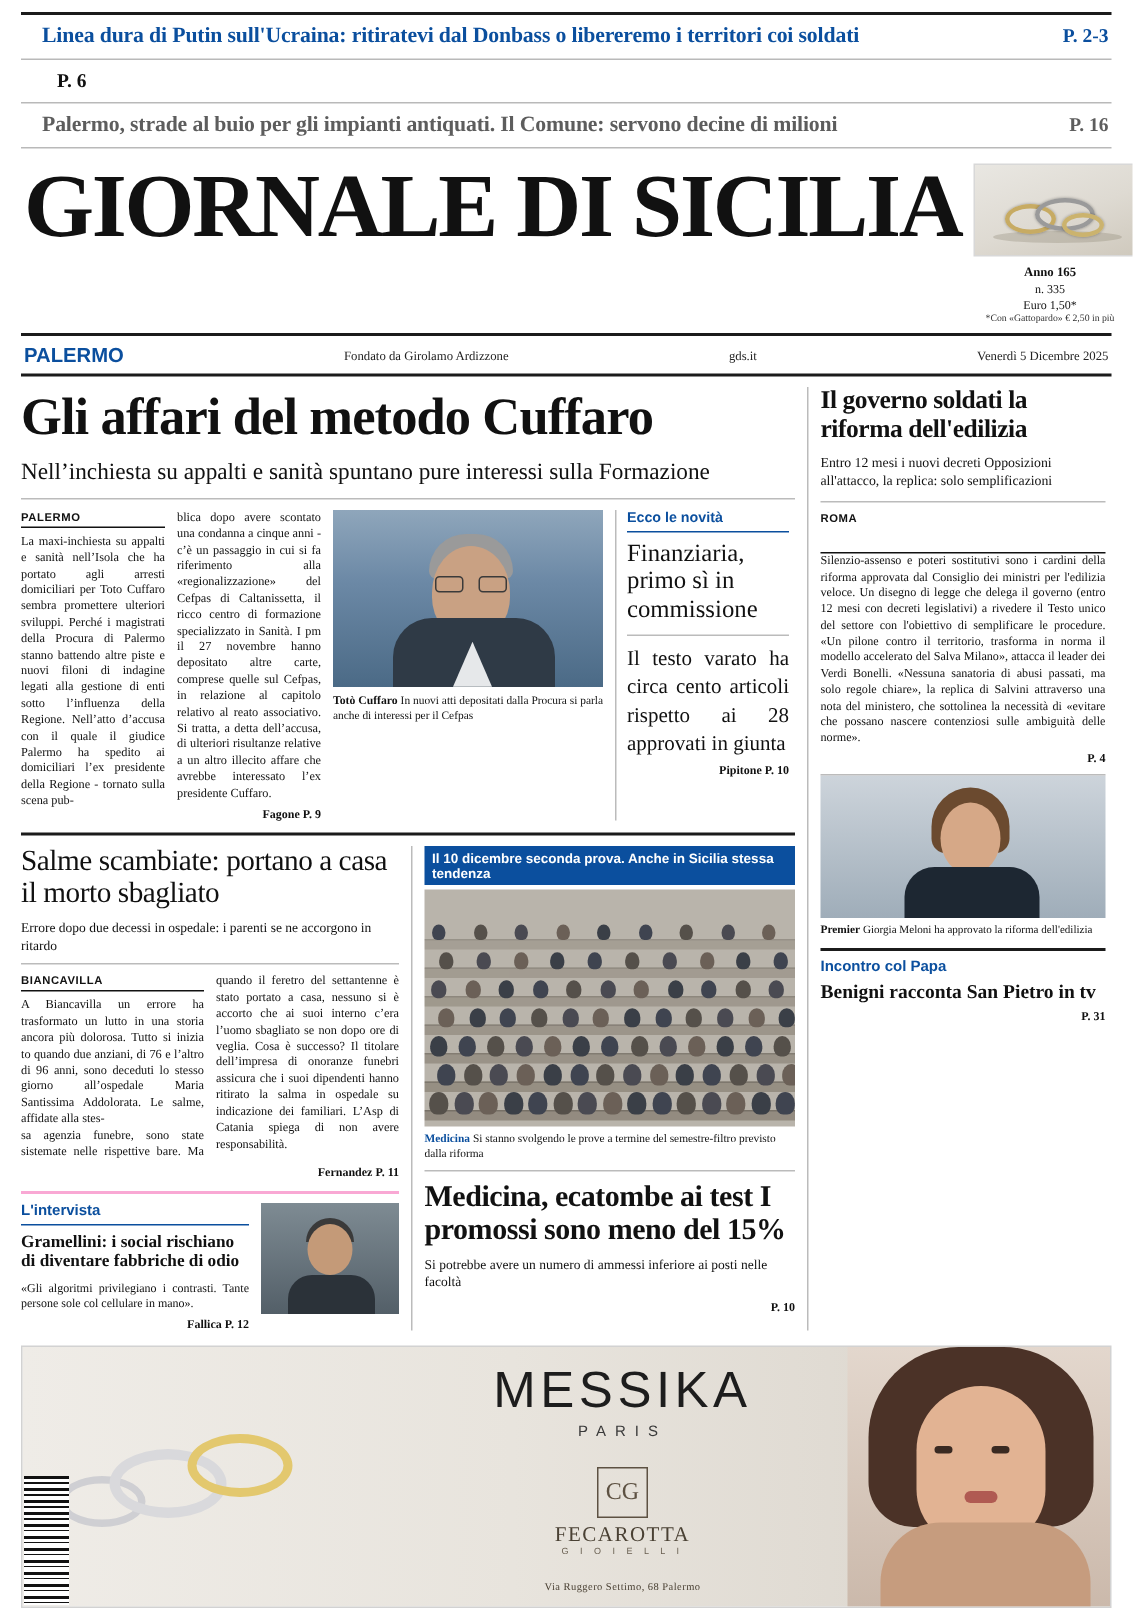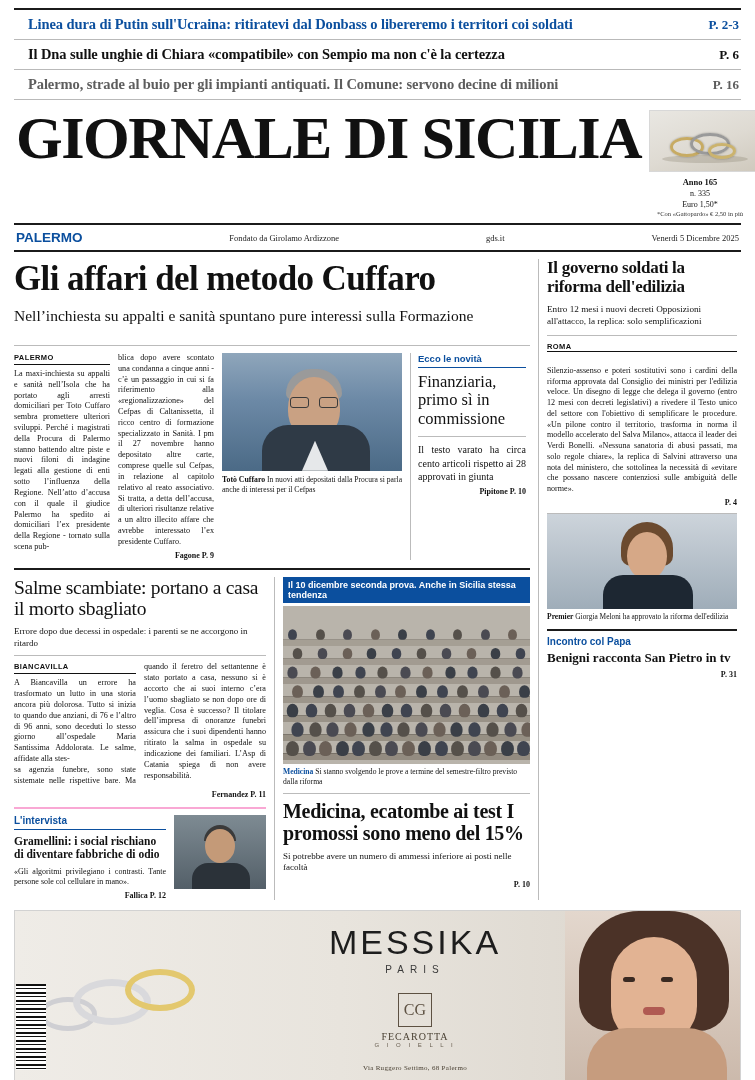--- a/index.html
+++ b/index.html
@@ -106,21 +106,21 @@
     font-family: "Liberation Serif", serif;
     font-weight: bold;
     font-size: 35px;
     line-height: 1.02;
     letter-spacing: -0.6px;
     margin: 2px 0 0 0;
   }
   .subhead {
     font-size: 15.5px;
     margin-top: 10px;
-    padding-bottom: 20px;
+    padding-bottom: 8px;
     border-bottom: 1px solid #bbb;
     color: #111;
   }
 
   .lead-row { display: flex; gap: 8px; margin-top: 7px; }
   .lead-col { width: 96px; }
   .lead-col2 { width: 96px; }
   .lead-photo-wrap { width: 180px; }
   .lead-box { width: 116px; border-left: 1px solid #bbb; padding-left: 7px; }
 
@@ -171,21 +171,21 @@
   .photo-caption b { font-size: 7.8px; }
 
   .box-ecco .eyebrow {
     color: #0b4f9e; font-weight: bold; font-size: 9.5px; font-family:"Liberation Sans", sans-serif;
     border-bottom: 1px solid #0b4f9e; padding-bottom: 3px; margin-bottom: 5px;
   }
   .box-ecco .title {
     font-size: 16.5px; line-height: 1.12; font-weight: normal; color: #111;
   }
   .box-ecco .txt {
-    margin-top: 8px; font-size: 10px; line-height: 1.36; text-align: justify;
+    margin-top: 8px; font-size: 14px; line-height: 1.36; text-align: justify;
     border-top: 1px solid #bbb; padding-top: 6px;
   }
 
   .rule-thick { border-top: 2px solid #1b1b1b; margin-top: 8px; }
 
   
   .block2 { display: flex; gap: 8px; margin-top: 7px; }
   .b2-left { width: 252px; }
   .b2-right { width: 256px; border-left: 1px solid #bbb; padding-left: 8px; }
 
@@ -234,21 +234,21 @@
   .iv-photo .hair { position:absolute; width:32px;height:16px;border-radius:16px 16px 0 0;background:#3a3a3a; left:30px; top:10px;}
   .iv-photo .b { position:absolute; bottom:0; left:18px; width:58px;height:26px;background:#2b3239;border-radius:16px 16px 0 0;}
 
   
   .side-head {
     font-size: 17px; font-weight: bold; line-height: 1.08; letter-spacing:-0.3px;
   }
   .side-sub { font-size: 9.2px; line-height: 1.3; margin-top: 8px; padding-bottom: 7px; border-bottom:1px solid #bbb;}
   .side-kicker {
     font-family:"Liberation Sans", sans-serif; font-weight:bold; font-size:7.5px; letter-spacing:.4px;
-    border-bottom:1px solid #111; padding-bottom:0; margin: 6px 0 14px 0;
+    border-bottom:1px solid #111; padding-bottom:18px; margin: 6px 0 0 0;
   }
   .side-text { font-size: 8.1px; line-height: 1.33; text-align: justify; }
   .side-photo {
     width: 100%; height: 96px; margin-top: 6px;
     background: linear-gradient(180deg,#cdd4db,#9fadb9); position: relative; overflow:hidden;
     border-top: 1px solid #bbb;
   }
   .side-photo .face { position:absolute; width:40px;height:48px;border-radius:50%;background:#d6a887; left:80px; top:18px;}
   .side-photo .hair2 { position:absolute; width:52px;height:44px;border-radius:26px 26px 10px 10px;background:#6b4a2f; left:74px; top:8px;}
   .side-photo .torso { position:absolute; bottom:0; left:56px; width:90px;height:34px;background:#1d2732;border-radius:20px 20px 0 0;}
@@ -277,21 +277,21 @@
   .ad-brand { font-family:"Liberation Sans", sans-serif; font-size: 34px; letter-spacing: 3px; color:#1d1d1d; }
   .ad-brand-sub { font-family:"Liberation Sans", sans-serif; font-size: 10px; letter-spacing: 6px; color:#3a3a3a; margin-top:2px;}
   .ad-logo2 {
     margin-top: 18px; text-align:center;
   }
   .ad-logo2 .mark {
     width: 34px; height: 34px; border: 1px solid #5d5142; color:#5d5142;
     display:flex; align-items:center; justify-content:center; font-size:16px;
     font-family:"Liberation Serif", serif; margin: 0 auto 4px auto;
   }
-  .ad-logo2 .nm { font-family:"Liberation Serif", serif; font-size: 10px; letter-spacing:1px; color:#4a4134;}
+  .ad-logo2 .nm { font-family:"Liberation Serif", serif; font-size: 14px; letter-spacing:1px; color:#4a4134;}
   .ad-logo2 .nm2 { font-family:"Liberation Sans", sans-serif; font-size:6px; letter-spacing:3px; color:#6a6052;}
   .ad-addr { font-size: 7px; color:#4a4134; margin-top: 16px; letter-spacing:.3px;}
   .ad-right { width: 175px; position: relative; background: linear-gradient(180deg,#e3d7cd,#cbb9ab); }
   .ad-right .model-hair { position:absolute; left:14px; top:0; width:150px; height:120px; background:#4b3227; border-radius:60px 60px 30px 30px;}
   .ad-right .model-face { position:absolute; left:46px; top:26px; width:86px; height:108px; background:#e2b393; border-radius:44px 44px 40px 40px;}
   .ad-right .model-body { position:absolute; bottom:0; left:22px; width:140px; height:56px; background:#c69c7e; border-radius:40px 40px 0 0;}
   .ad-right .lip { position:absolute; left:78px; top:96px; width:22px;height:8px;background:#b05a52;border-radius:10px;}
   .ad-right .eye { position:absolute; width:12px;height:5px;background:#3a2a22;border-radius:6px; top:66px;}
   .ad-right .eye.l{left:58px;} .ad-right .eye.r{left:96px;}
 
@@ -308,21 +308,20 @@
 <body>
 
 <div class="page">
 
   <div class="teasers">
     <div class="teaser t-blue">
       <div class="teaser-text">Linea dura di Putin sull'Ucraina: ritiratevi dal Donbass o libereremo i territori coi soldati</div>
       <div class="teaser-page">P. 2-3</div>
     </div>
     <div class="teaser t-black">
-      <div class="teaser-text">Il Dna sulle unghie di Chiara «compatibile» con Sempio ma non c'è la certezza</div>
       <div class="teaser-page">P.  6</div>
     </div>
     <div class="teaser t-grey">
       <div class="teaser-text">Palermo, strade al buio per gli impianti antiquati. Il Comune: servono decine di milioni</div>
       <div class="teaser-page">P. 16</div>
     </div>
   </div>
 
   <div class="masthead">
     <div class="logo">GIORNALE DI SICILIA</div>

